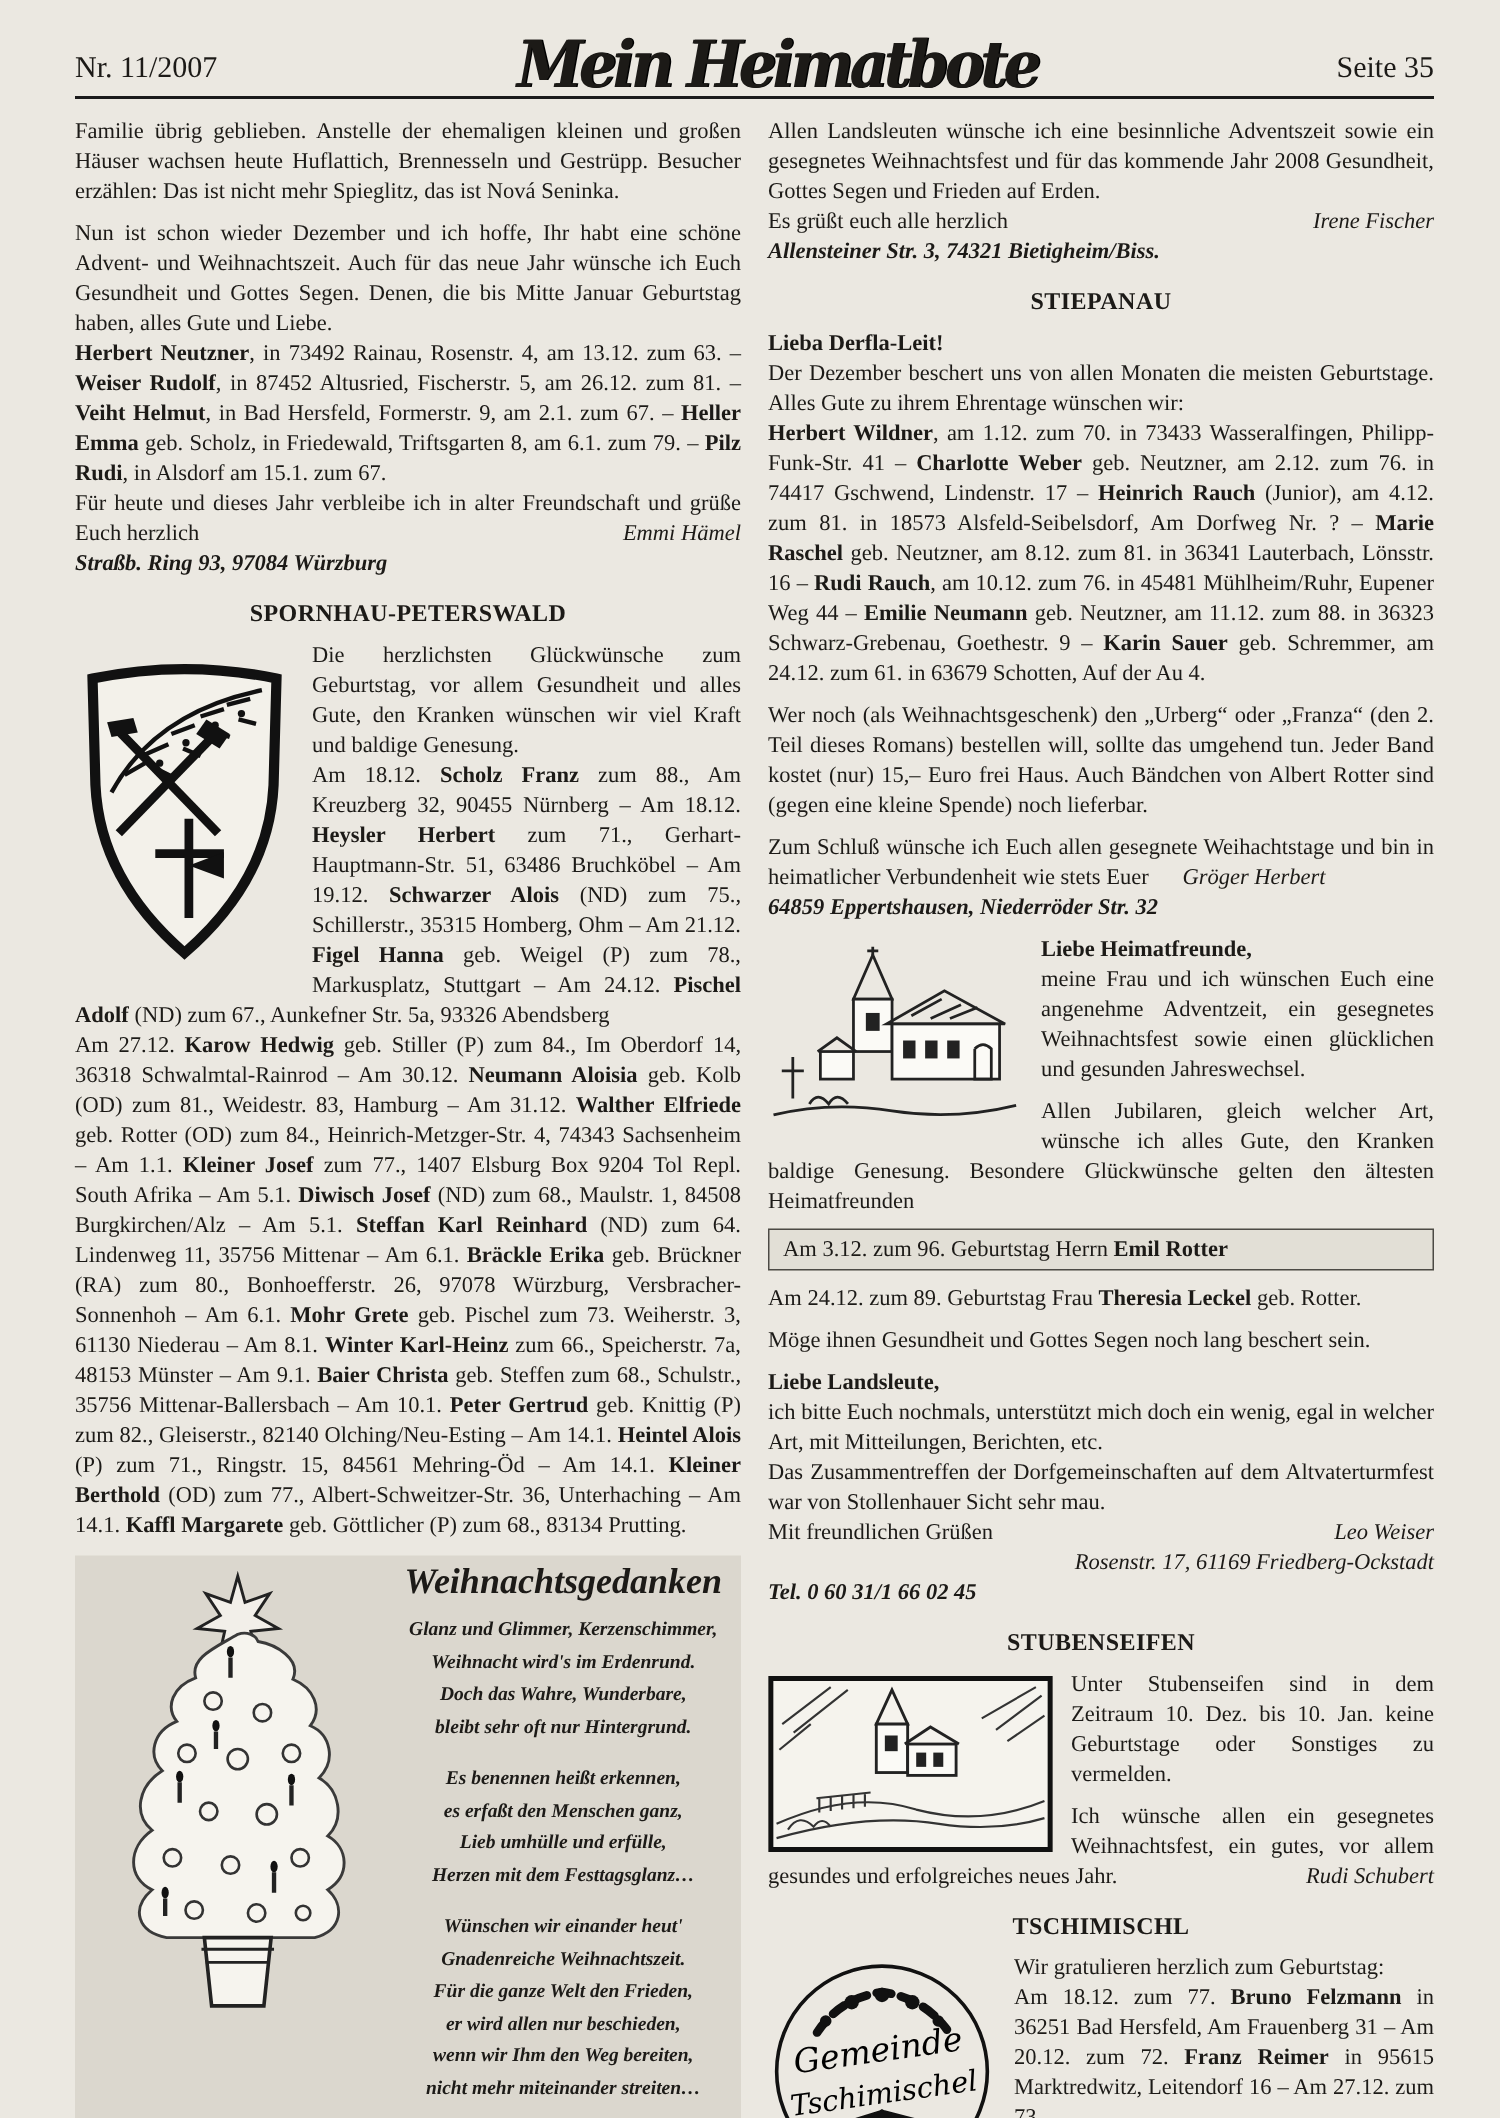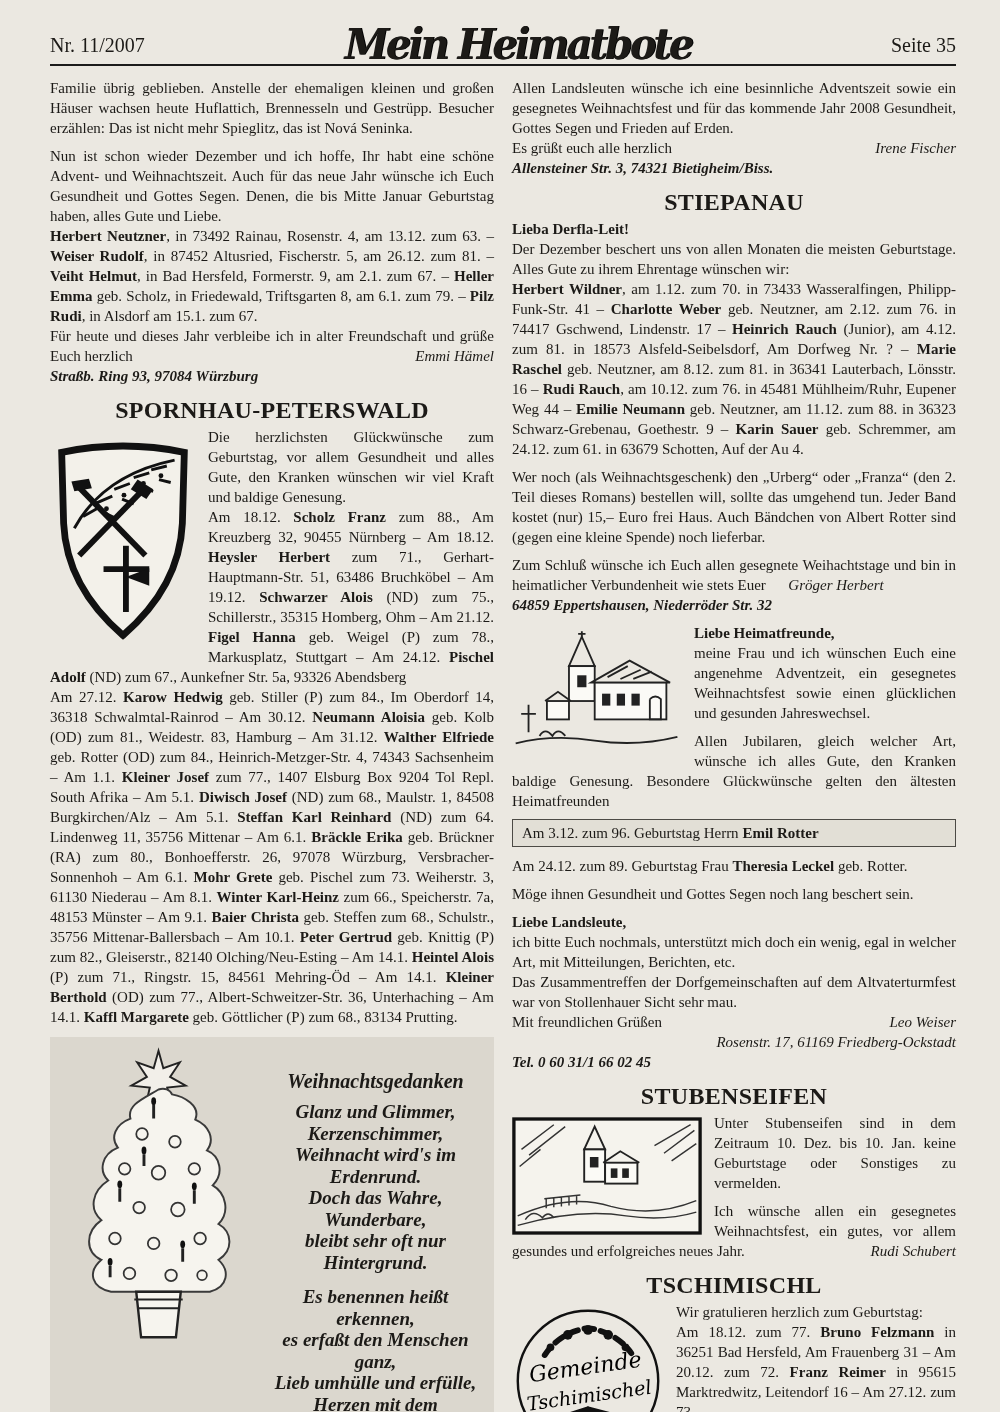--- a/index.html
+++ b/index.html
@@ -21,32 +21,32 @@
   .col{width:444px;font-size:15px;line-height:20px;text-align:justify;
        hyphens:auto;-webkit-hyphens:auto;}
   .para{margin:0 0 8px 0;}
   .tight{margin-bottom:0;}
   .rich{white-space:pre-line;}
   .b{font-weight:bold;}
   .i{font-style:italic;}
   .sig{text-align:right;font-style:italic;margin-top:-20px;}
   .addr{font-style:italic;margin:0 0 8px 0;font-weight:bold;}
   .addr2{text-align:right;font-style:italic;margin:0;}
-  .section-title{text-align:center;font-weight:bold;font-size:24px;
+  .section-title{text-align:center;font-weight:bold;font-size:16px;
        letter-spacing:.3px;margin:14px 0 7px 0;}
   .salute{font-weight:bold;margin:0;}
   .graybox{border:1px solid #4c4a45;background:#e2dfd6;padding:3px 9px;
        margin:6px 0 9px 0;clear:both;}
   .float-img{float:left;margin:3px 12px 2px 0;}
   .poem-block{background:#dbd7ce;display:flex;gap:6px;padding:8px 10px 6px 6px;
        margin-top:10px;}
   .poem-tree{flex:none;width:205px;}
   .poem-text{flex:1;text-align:center;font-style:italic;font-weight:bold;}
-  .poem-title{font-size:20px;margin:26px 0 10px 0;}
-  .stanza{white-space:pre-line;font-size:19px;line-height:21.5px;margin-bottom:13px;}
+  .poem-title{font-size:24px;margin:0 0 10px 0;}
+  .stanza{white-space:pre-line;font-size:13px;line-height:21.5px;margin-bottom:13px;}
   svg{display:block;}
   .stamp-text{font-family:"DejaVu Serif",serif;font-style:italic;}
 </style>
 </head>
 <body>
 
 <div class="page">
 
   <div class="hdr">
     <span class="hdr-side">Nr. 11/2007</span>

